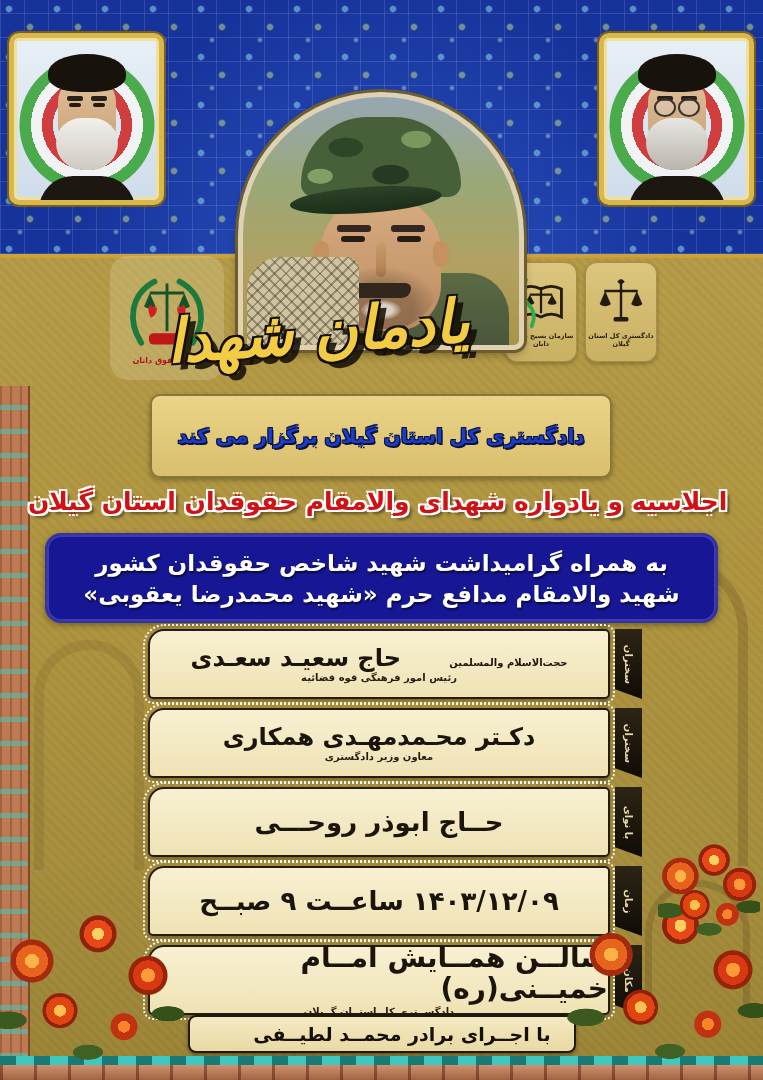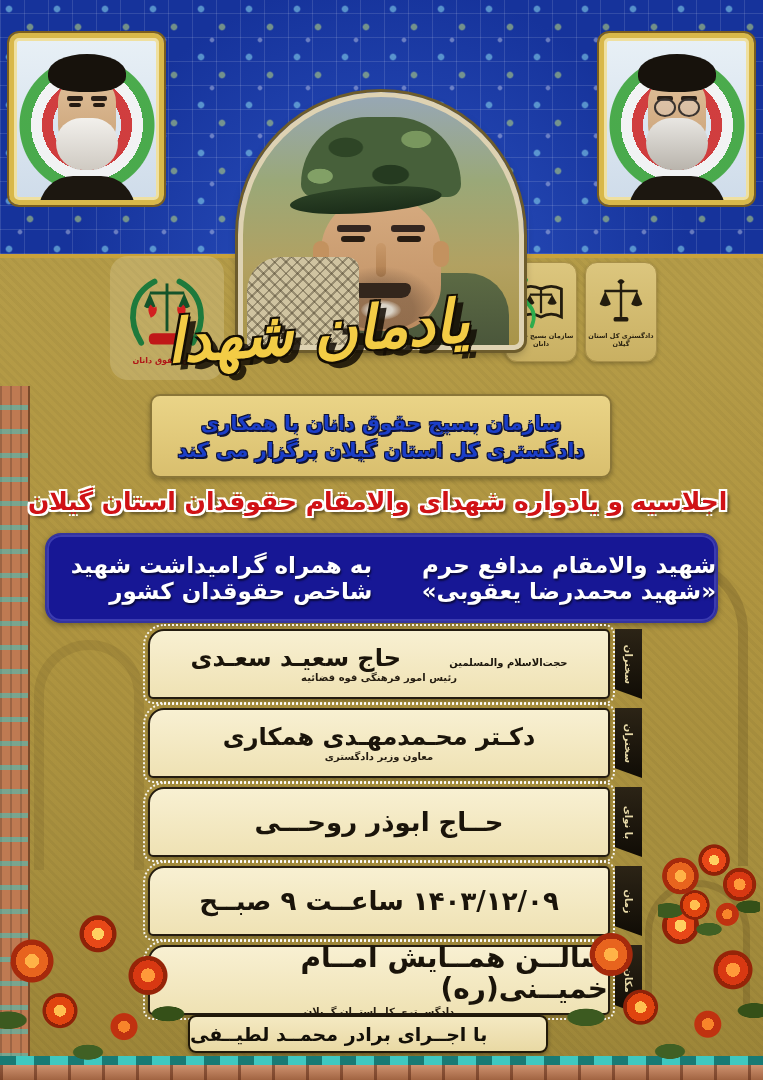--- a/index.html
+++ b/index.html
@@ -158,21 +158,21 @@
     position:absolute; left:28px; top:487px; width:723px; z-index:5;
     direction:rtl; text-align:left; font-size:25px; font-weight:800; color:#d01216;
     text-shadow:2px 2px 0 #fff,-2px -2px 0 #fff,2px -2px 0 #fff,-2px 2px 0 #fff,4px 4px 3px rgba(0,0,0,.45);
   }
 
   
   .tribute{
     position:absolute; left:45px; top:533px; width:673px; height:90px; z-index:5;
     background:#171795; border-radius:16px; border:2px solid #34349e;
     box-shadow:inset 0 0 0 2px rgba(130,130,225,.35), 0 2px 6px rgba(0,0,0,.35);
-    display:flex; flex-direction:row; align-items:center; justify-content:center; gap:5px;
+    display:flex; flex-direction:column; align-items:center; justify-content:center; gap:5px;
   }
   .tribute-line{ direction:rtl; color:#ffffff; font-weight:800; font-size:23px;
     text-shadow:1px 2px 2px rgba(0,0,0,.6); }
 
   
   .panels{ position:absolute; left:148px; top:629px; width:494px; z-index:5;
     display:flex; flex-direction:column; gap:9px; }
   .panel{ display:flex; height:70px; }
   .panel-body{
     flex:1; background:linear-gradient(#f8f0d2,#efe2b4); border:2px solid #241c10;
@@ -190,23 +190,23 @@
     color:#e8daa8; font-size:10px; font-weight:bold; }
   .panel-line1{ direction:rtl; color:#1a140a; font-weight:800; font-size:24px; line-height:1.1; }
   .panel-line1 .prefix{ font-size:10px; font-weight:700;margin-left:40px; }
   .panel-sub{ direction:rtl; color:#241c10; font-weight:700; font-size:10px; }
   .panel-sub:empty{ display:none; }
   .panel.single .panel-line1{ font-size:26px; }
   .panel.p5 .panel-line1{ font-size:28px; }
 
   
   .host-banner{
-    position:absolute; left:188px; top:1015px; width:360px; height:38px; z-index:6;
+    position:absolute; left:188px; top:1015px; width:388px; height:38px; z-index:6;
     background:linear-gradient(#f4e9c2,#e9d9a4); border:2px solid #201808; border-radius:8px;
-    display:flex; align-items:center; box-shadow:0 2px 4px rgba(0,0,0,.4);
+    display:flex; align-items:center; justify-content:center; box-shadow:0 2px 4px rgba(0,0,0,.4);padding-left:40px;
   }
   .host-banner .txt{ direction:rtl; font-size:19px; font-weight:800; color:#141008; }
 
   
   .ruin{ position:absolute; border:10px solid rgba(80,60,25,.22); border-bottom:none;
     border-radius:130px 130px 0 0; z-index:2; }
   .ruin.r1{ left:598px; top:556px; width:150px; height:310px; }
   .ruin.r2{ left:645px; top:880px; width:105px; height:135px; border-width:7px; }
   .ruin.r3{ left:34px;  top:640px; width:110px; height:230px; opacity:.6; }
   .left-column{
@@ -337,21 +337,20 @@
       <path d="M24,6 q4,-5 8,0 q-4,5 -8,0" fill="#231c0e"></path>
       <line x1="10" y1="16" x2="46" y2="16" stroke="#231c0e" stroke-width="2.6"></line>
       <path d="M5,30 a7,5 0 0 0 12,0 l-6,-14 z" fill="#231c0e"></path>
       <path d="M39,30 a7,5 0 0 0 12,0 l-6,-14 z" fill="#231c0e"></path>
       <rect x="20" y="44" width="16" height="5" rx="2" fill="#231c0e"></rect>
     </svg>
     <div class="caption">دادگستری کل استان گیلان</div>
   </div>
 
   <div class="org-banner">
-    <div class="org-line">سازمان بسیج حقوق دانان با همکاری</div>
     <div class="org-line">دادگستری کل استان گیلان برگزار می کند</div>
   </div>
 
   <div class="headline">اجلاسیه و یادواره شهدای والامقام حقوقدان استان گیلان</div>
 
   <div class="tribute">
     <div class="tribute-line">به همراه گرامیداشت شهید شاخص حقوقدان کشور</div>
     <div class="tribute-line">شهید والامقام مدافع حرم «شهید محمدرضا یعقوبی»</div>
   </div>
 

